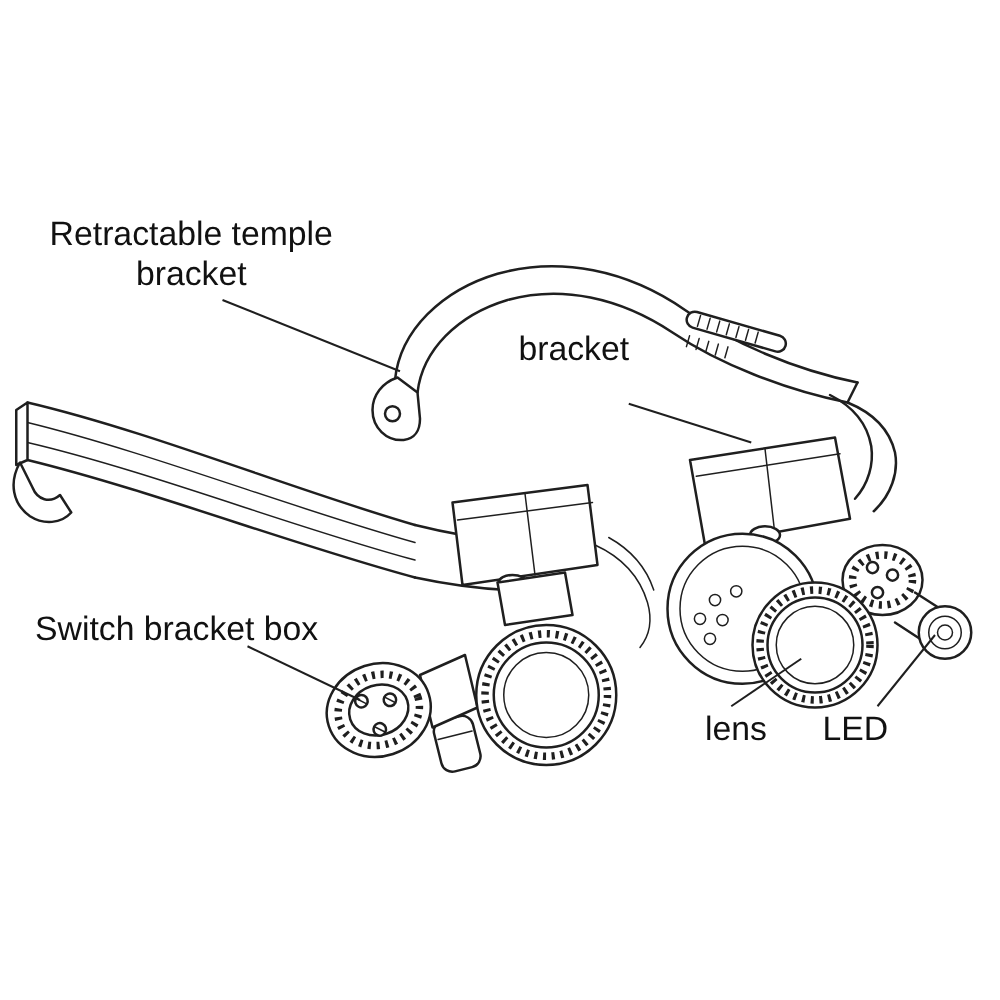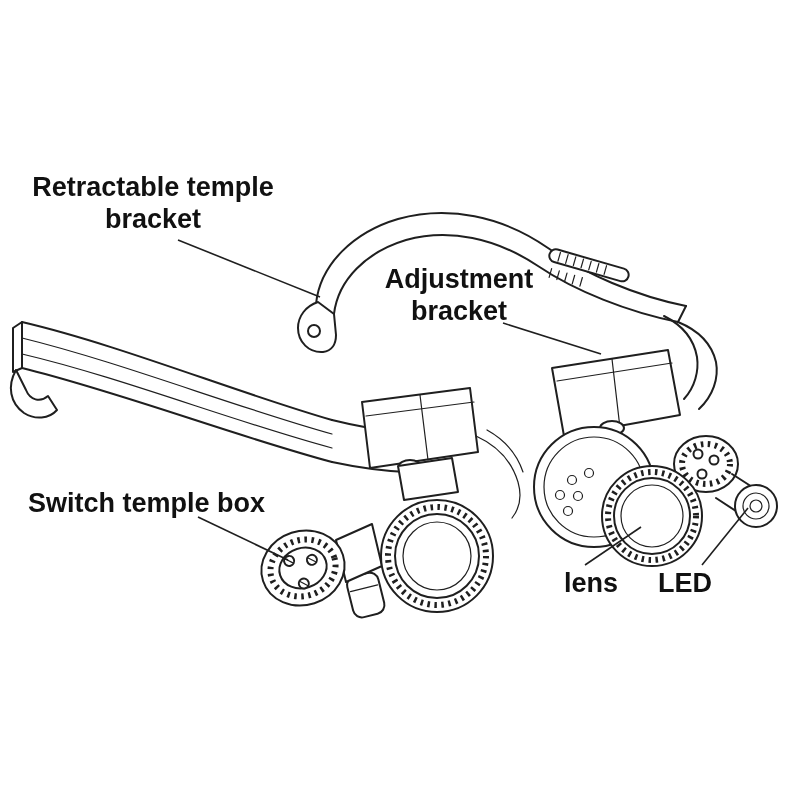--- a/index.html
+++ b/index.html
@@ -18,21 +18,21 @@
   .stage svg{position:absolute;left:0;top:0;}
   .ln{fill:none;stroke:var(--line);stroke-width:2;stroke-linecap:round;stroke-linejoin:round;}
   .thin{fill:none;stroke:var(--line);stroke-width:1.2;stroke-linecap:round;}
   .wh{fill:#ffffff;stroke:var(--line);stroke-width:2;stroke-linejoin:round;}
   .knurl{fill:none;stroke:var(--line);stroke-width:6;stroke-dasharray:2.5 4.5;}
   .leader{stroke:var(--line);stroke-width:1.6;fill:none;}
   .lbl{
     position:absolute;
     color:var(--text);
     font-size:27px;
-    font-weight:700;
+    font-weight:400;
     line-height:1.18;
     text-align:center;
     white-space:nowrap;
   }
 </style>
 </head>
 <body>
 
 <div class="stage">
 
@@ -162,22 +162,21 @@
       <line class="leader" x1="702" y1="565" x2="748" y2="508"></line>
     </g>
   </svg>
 
   <div class="lbl" style="left:28px;top:172px;width:250px;">
     <div>Retractable temple</div>
     <div>bracket</div>
   </div>
 
   <div class="lbl" style="left:368px;top:264px;width:182px;">
-    <div>Adjustment</div>
     <div>bracket</div>
   </div>
 
-  <div class="lbl" style="left:28px;top:488px;text-align:left;">Switch temple box</div>
+  <div class="lbl" style="left:28px;top:488px;text-align:left;">Switch bracket box</div>
 
   <div class="lbl" style="left:564px;top:568px;">lens</div>
 
-  <div class="lbl" style="left:658px;top:568px;font-weight:700;">LED</div>
+  <div class="lbl" style="left:658px;top:568px;font-weight:400;">LED</div>
 </div>
 
 </body></html>

